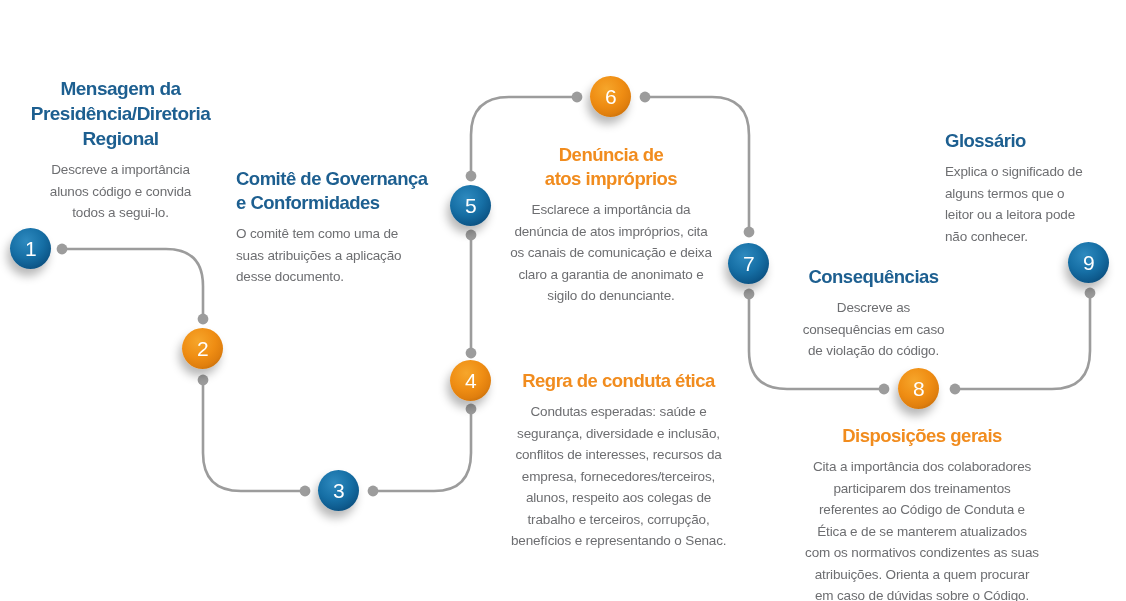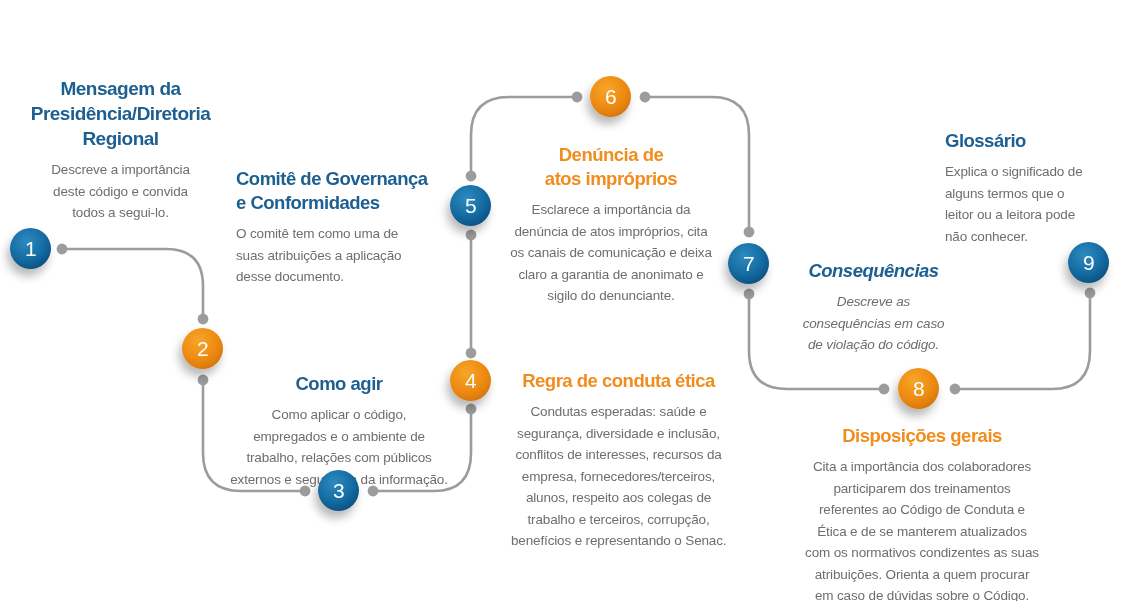--- a/index.html
+++ b/index.html
@@ -107,32 +107,25 @@
     </div>
   <div class="badge blue" style="left:1068px;top:242px;">
       <span>9</span>
     </div>
 
   <div class="block align-left" style="left:18px;top:76px;width:205px;">
     <div class="title t-blue" style="font-size:19px;line-height:25px;">Mensagem da
 Presidência/Diretoria
 Regional</div>
     <div class="desc">Descreve a importância
-deste código e convida
+alunos código e convida
 todos a segui-lo.</div>
   </div>
 
 
-  <div class="block align-center" style="left:228px;top:356px;width:222px;">
-    <div class="title t-blue">Como agir</div>
-    <div class="desc">Como aplicar o código,
-empregados e o ambiente de
-trabalho, relações com públicos
-externos e segurança da informação.</div>
-  </div>
 
   <div class="block align-left" style="left:511px;top:369px;width:215px;">
     <div class="title t-orange">Regra de conduta ética</div>
     <div class="desc">Condutas esperadas: saúde e
 segurança, diversidade e inclusão,
 conflitos de interesses, recursos da
 empresa, fornecedores/terceiros,
 alunos, respeito aos colegas de
 trabalho e terceiros, corrupção,
 benefícios e representando o Senac.</div>
@@ -149,21 +142,21 @@
   <div class="block align-center" style="left:500px;top:127px;width:222px;">
     <div class="title t-orange">Denúncia de
 atos impróprios</div>
     <div class="desc">Esclarece a importância da
 denúncia de atos impróprios, cita
 os canais de comunicação e deixa
 claro a garantia de anonimato e
 sigilo do denunciante.</div>
   </div>
 
-  <div class="block align-left" style="left:786px;top:259px;width:175px;font-style:italic;">
+  <div class="block align-left" style="left:786px;top:265px;width:175px;">
     <div class="title t-blue">Consequências</div>
     <div class="desc">Descreve as
 consequências em caso
 de violação do código.</div>
   </div>
 
   <div class="block align-left" style="left:797px;top:424px;width:250px;">
     <div class="title t-orange">Disposições gerais</div>
     <div class="desc">Cita a importância dos colaboradores
 participarem dos treinamentos

